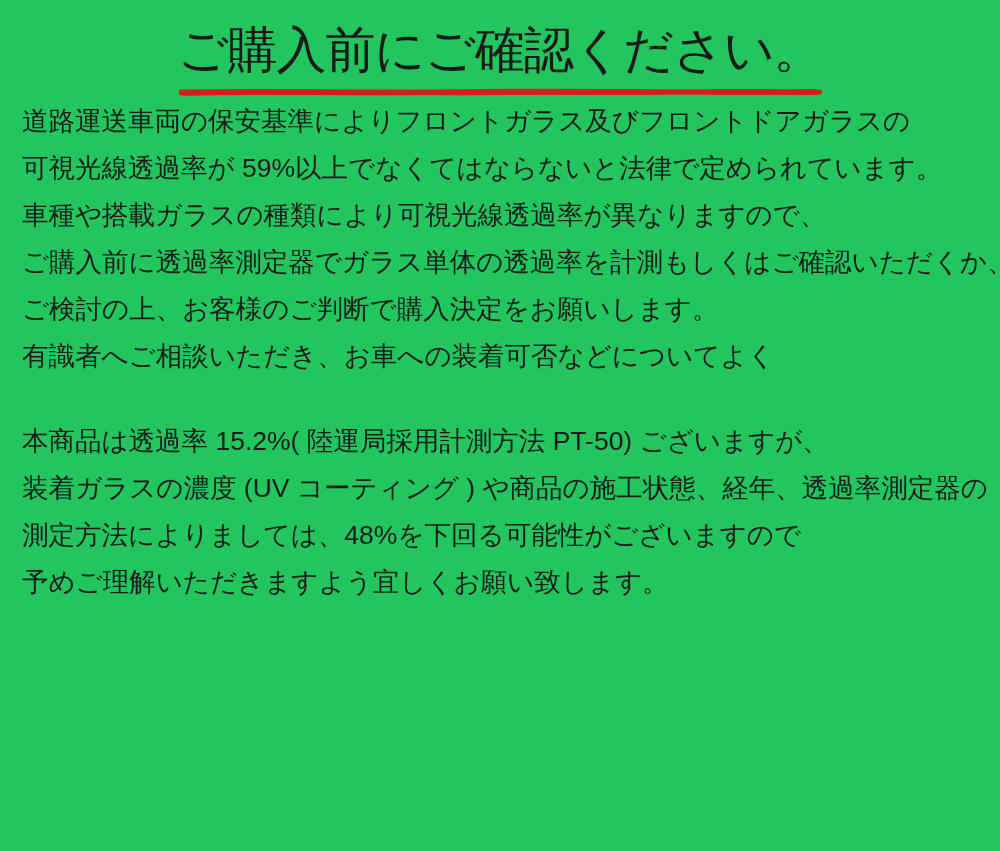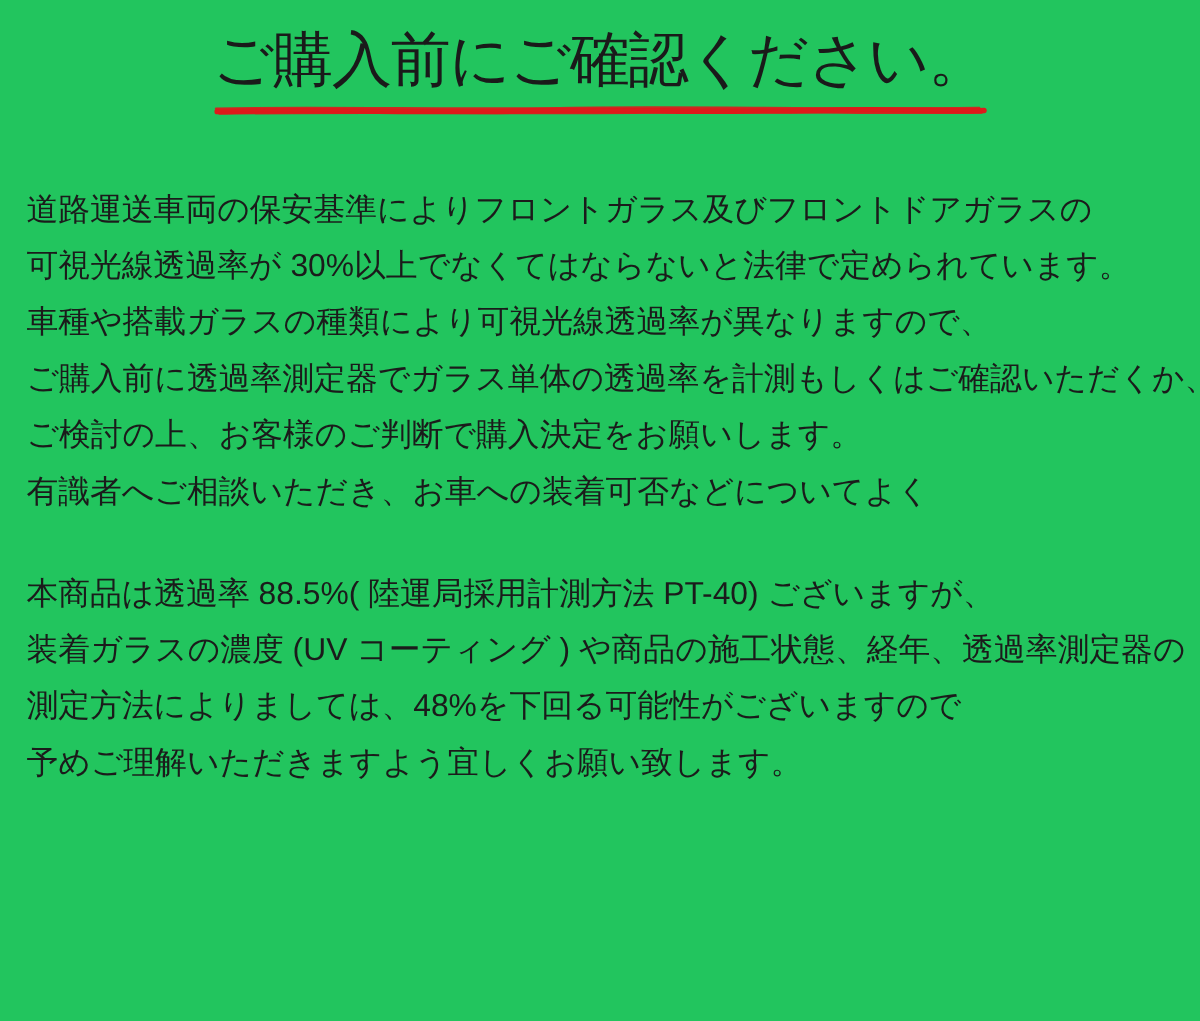--- a/index.html
+++ b/index.html
@@ -29,21 +29,20 @@
     line-height: 1.2;
     color: #1a1a1a;
   }
   .underline {
     display: block;
     margin: 6px auto 0 auto;
     width: 645px;
     height: 12px;
   }
   .body {
-    margin-top: 53px;
     padding-left: 22px;
     padding-right: 6px;
   }
   .paragraph {
     margin: 0 0 38px 0;
   }
   .line {
     margin: 0;
     font-size: 26.5px;
     line-height: 47px;
@@ -63,29 +62,29 @@
       <path d="M3 7 C 90 5, 170 8, 255 6.5 S 420 8, 500 6 S 610 7.5, 642 6" fill="none" stroke-width="4.6" stroke-linecap="round" stroke="#dd1b1b"></path>
       <path d="M5 8.5 C 120 6.5, 240 9, 360 7.5 S 560 9, 640 7.5" fill="none" stroke-width="2.4" stroke-linecap="round" opacity="0.9" stroke="#dd1b1b"></path>
       <path d="M2 4.5 C 100 3, 200 5.5, 300 4 S 500 5.5, 638 4" fill="none" stroke-width="2" stroke-linecap="round" opacity="0.9" stroke="#dd1b1b"></path>
     </svg>
   </header>
 
   <main class="body">
 
     <section class="paragraph">
       <p class="line">道路運送車両の保安基準によりフロントガラス及びフロントドアガラスの</p>
-      <p class="line">可視光線透過率が 30%以上でなくてはならないと法律で定められています。</p>
+      <p class="line">可視光線透過率が 59%以上でなくてはならないと法律で定められています。</p>
       <p class="line">車種や搭載ガラスの種類により可視光線透過率が異なりますので、</p>
       <p class="line">ご購入前に透過率測定器でガラス単体の透過率を計測もしくはご確認いただくか、</p>
       <p class="line">ご検討の上、お客様のご判断で購入決定をお願いします。</p>
       <p class="line">有識者へご相談いただき、お車への装着可否などについてよく</p>
     </section>
 
     <section class="paragraph">
-      <p class="line">本商品は透過率 88.5%( 陸運局採用計測方法 PT-40) ございますが、</p>
+      <p class="line">本商品は透過率 15.2%( 陸運局採用計測方法 PT-50) ございますが、</p>
       <p class="line">装着ガラスの濃度 (UV コーティング ) や商品の施工状態、経年、透過率測定器の</p>
       <p class="line">測定方法によりましては、48%を下回る可能性がございますので</p>
       <p class="line">予めご理解いただきますよう宜しくお願い致します。</p>
     </section>
 
 
   </main>
 </div>
 
 </body></html>

